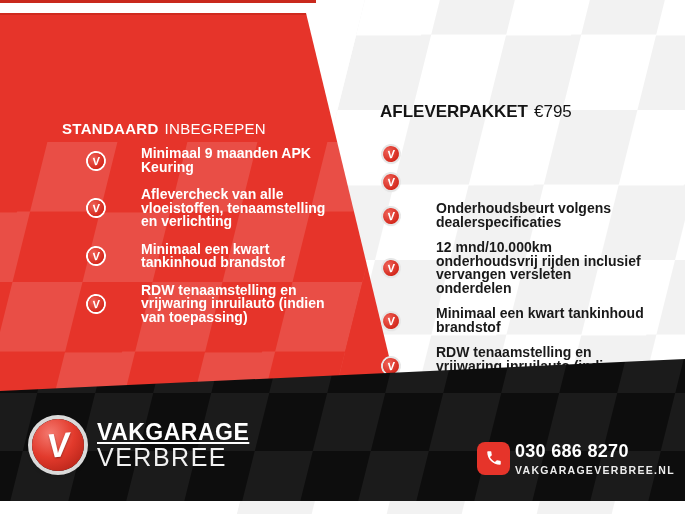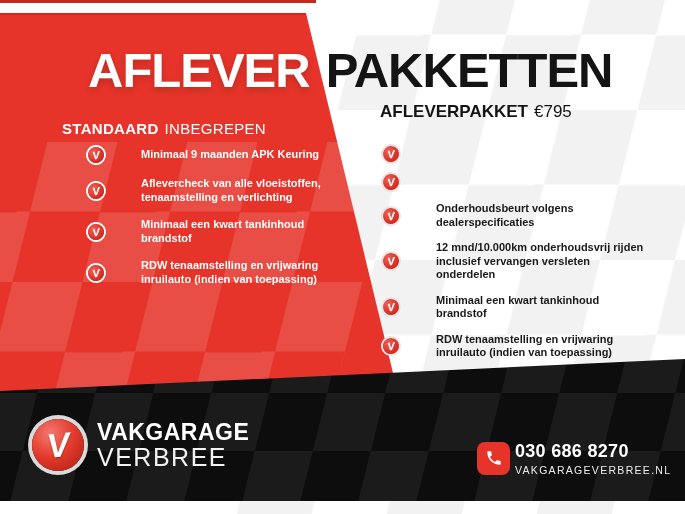--- a/index.html
+++ b/index.html
@@ -42,21 +42,21 @@
   .left-heading{position:absolute;top:120px;left:62px;width:224px;
     font-size:15px;color:#ffffff;letter-spacing:.3px;}
   .right-heading{position:absolute;top:102px;left:380px;font-size:17px;color:#141414;}
   .h-bold{font-weight:bold;}
   .h-reg{font-weight:normal;margin-left:6px;}
   
   .list{position:absolute;display:flex;flex-direction:column;}
   .list-left{top:147px;left:88px;width:238px;gap:14px;}
   .list-right{top:146px;left:383px;width:262px;gap:12px;}
   .row{display:flex;align-items:center;gap:9px;}
-  .row-text{font-size:11px;font-weight:bold;line-height:13.5px;padding-left:28px;}
+  .row-text{font-size:14px;font-weight:bold;line-height:13.5px;padding-left:28px;}
   .list-left .row-text{color:#ffffff;}
   .list-right .row-text{color:#1a1a1a;}
   .vbadge{
     flex:0 0 auto;width:16px;height:16px;border-radius:50%;
     background:radial-gradient(circle at 35% 30%, #ef6157 0%, #d3261a 75%);
     display:flex;align-items:center;justify-content:center;
     transform:rotate(-8deg);
   }
   .vbadge span{color:#fff;font-weight:bold;font-style:italic;font-size:11px;line-height:1;}
   .ring-white{box-shadow:0 0 0 2px #ffffff;}
@@ -70,46 +70,43 @@
   .brand{position:absolute;left:32px;top:64px;display:flex;align-items:center;gap:13px;}
   .logo-circle{
     width:52px;height:52px;border-radius:50%;
     background:radial-gradient(circle at 35% 28%, #f4796f 0%, #e23a2c 48%, #a81c12 100%);
     box-shadow:0 0 0 4px #dadada,0 2px 5px rgba(0,0,0,.55);
     display:flex;align-items:center;justify-content:center;
   }
   .logo-circle span{color:#fff;font-weight:bold;font-style:italic;font-size:34px;line-height:1;
     transform:rotate(-6deg);text-shadow:0 1px 2px rgba(0,0,0,.35);}
   .brand-text{display:flex;flex-direction:column;line-height:1.05;}
-  .brand-1{color:#ffffff;font-weight:bold;font-size:23px;letter-spacing:.5px;}
+  .brand-1{color:#ffffff;font-weight:bold;font-size:23px;letter-spacing:.5px;text-decoration:underline;}
   .brand-2{color:#f2f2f2;font-weight:normal;font-size:25px;letter-spacing:1.5px;}
   .contact{position:absolute;left:477px;top:86px;display:flex;align-items:center;gap:5px;}
   .phone-box{
     width:33px;height:33px;border-radius:8px;background:#e6342a;
     display:flex;align-items:center;justify-content:center;
   }
   .contact-text{display:flex;flex-direction:column;line-height:1.15;}
   .phone-number{color:#ffffff;font-weight:bold;font-size:18px;letter-spacing:.3px;}
-  .website{color:#ededed;font-weight:normal;font-size:10.5px;letter-spacing:1.3px;margin-top:2px;}
+  .website{color:#ededed;font-weight:bold;font-size:10.5px;letter-spacing:1.3px;margin-top:2px;}
 </style>
 </head>
 <body>
 
 <div class="stage">
 
   <div class="checker checker-gray"></div>
   <div class="top-line"></div>
 
   <div class="red-panel">
     <div class="checker checker-red"></div>
   </div>
 
-  <div class="title">
-    <span class="t-white">AFLEVER</span><span class="t-black">PAKKETTEN</span>
-  </div>
 
   <div class="left-heading">
     <span class="h-bold">STANDAARD</span><span class="h-reg">INBEGREPEN</span>
   </div>
 
   <div class="right-heading">
     <span class="h-bold">AFLEVERPAKKET</span><span class="h-reg">€795</span>
   </div>
 
   <div class="list list-left">

